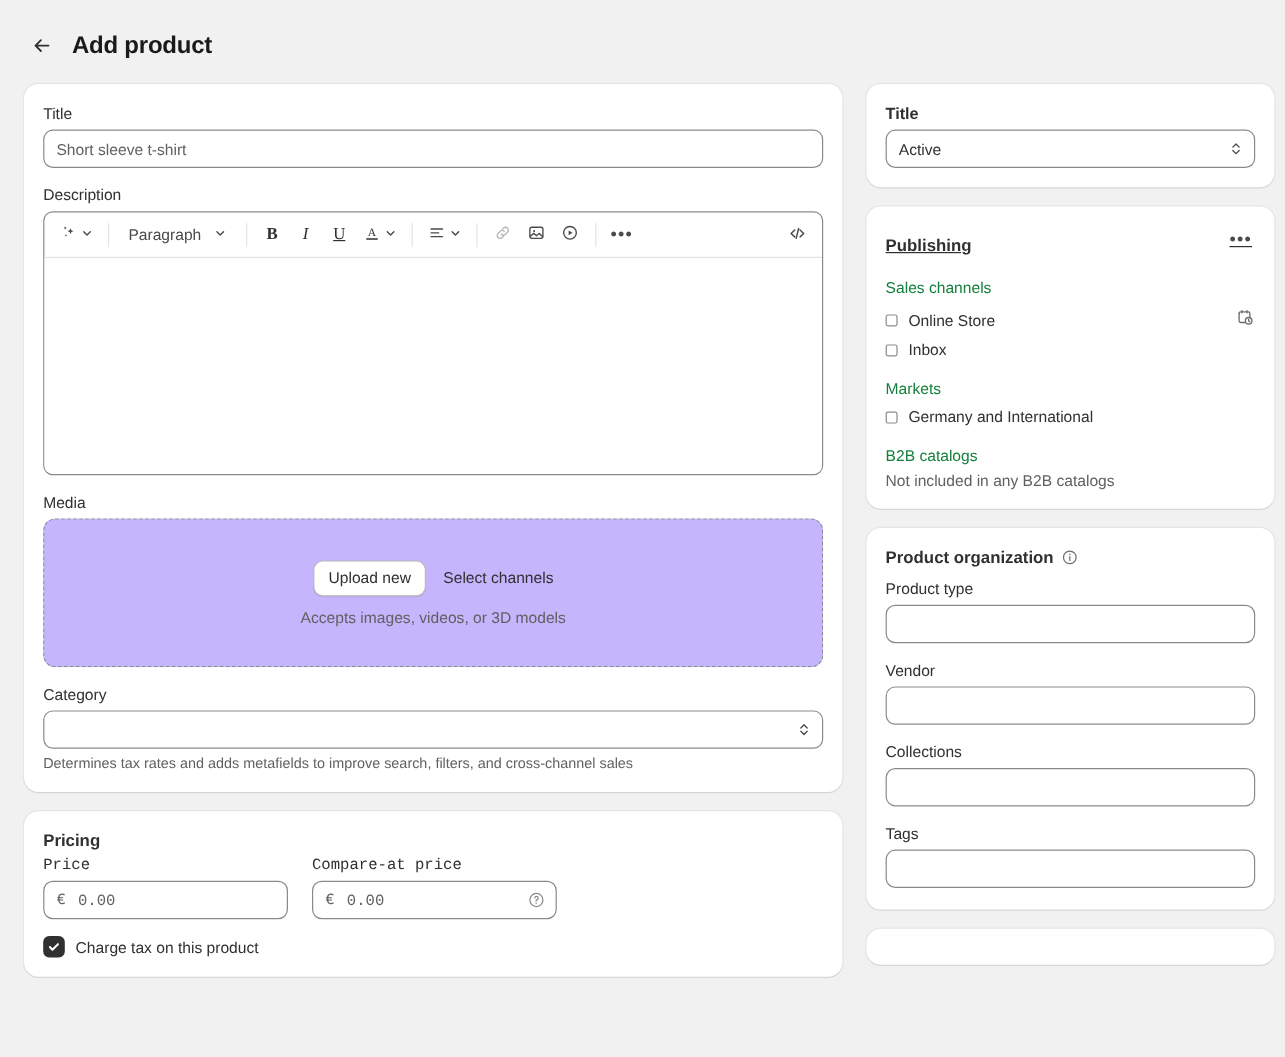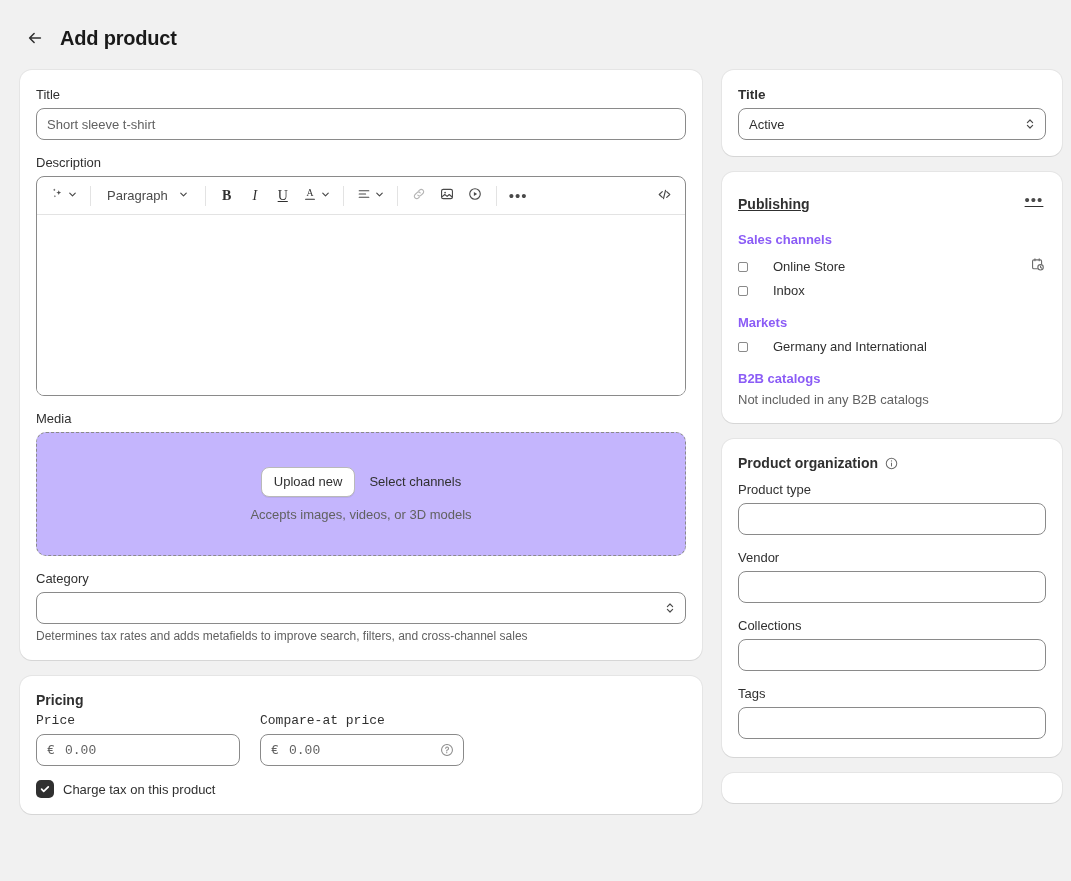--- a/index.html
+++ b/index.html
@@ -124,23 +124,23 @@
     display: flex; cursor: pointer;
   }
   .checkbox-row { display: flex; align-items: center; gap: 9px; }
   .checkbox {
     width: 18px; height: 18px; border-radius: 5px; background: #303030;
     display: flex; align-items: center; justify-content: center; cursor: pointer; flex: none;
   }
   .checkbox-label { font-size: 13px; color: #303030; cursor: pointer; }
 
   
-  .sub-head { font-size: 13px; font-weight: 700; color: #8b5cf6; margin: 16px 0 6px 0; }
+  .sub-head { font-size: 13px; font-weight: 400; color: #15803d; margin: 16px 0 6px 0; }
   .sub-head.spaced { margin-top: 14px; }
-  .chan-row { display: flex; align-items: center; gap: 25px; padding: 3px 0; }
+  .chan-row { display: flex; align-items: center; gap: 9px; padding: 3px 0; }
   .chan-row .spacer { flex: 1; }
   .mini-box {
     width: 10px; height: 10px; border: 1px solid #8a8a8a; border-radius: 2px;
     background: #fff; cursor: pointer; flex: none;
   }
   .chan-label { font-size: 13px; color: #303030; }
   .muted-text { font-size: 13px; color: #616161; margin-top: 6px; }
   .icon-btn {
     border: none; background: transparent; border-radius: 6px; cursor: pointer;
     width: 24px; height: 24px; display: flex; align-items: center; justify-content: center; padding: 0;

